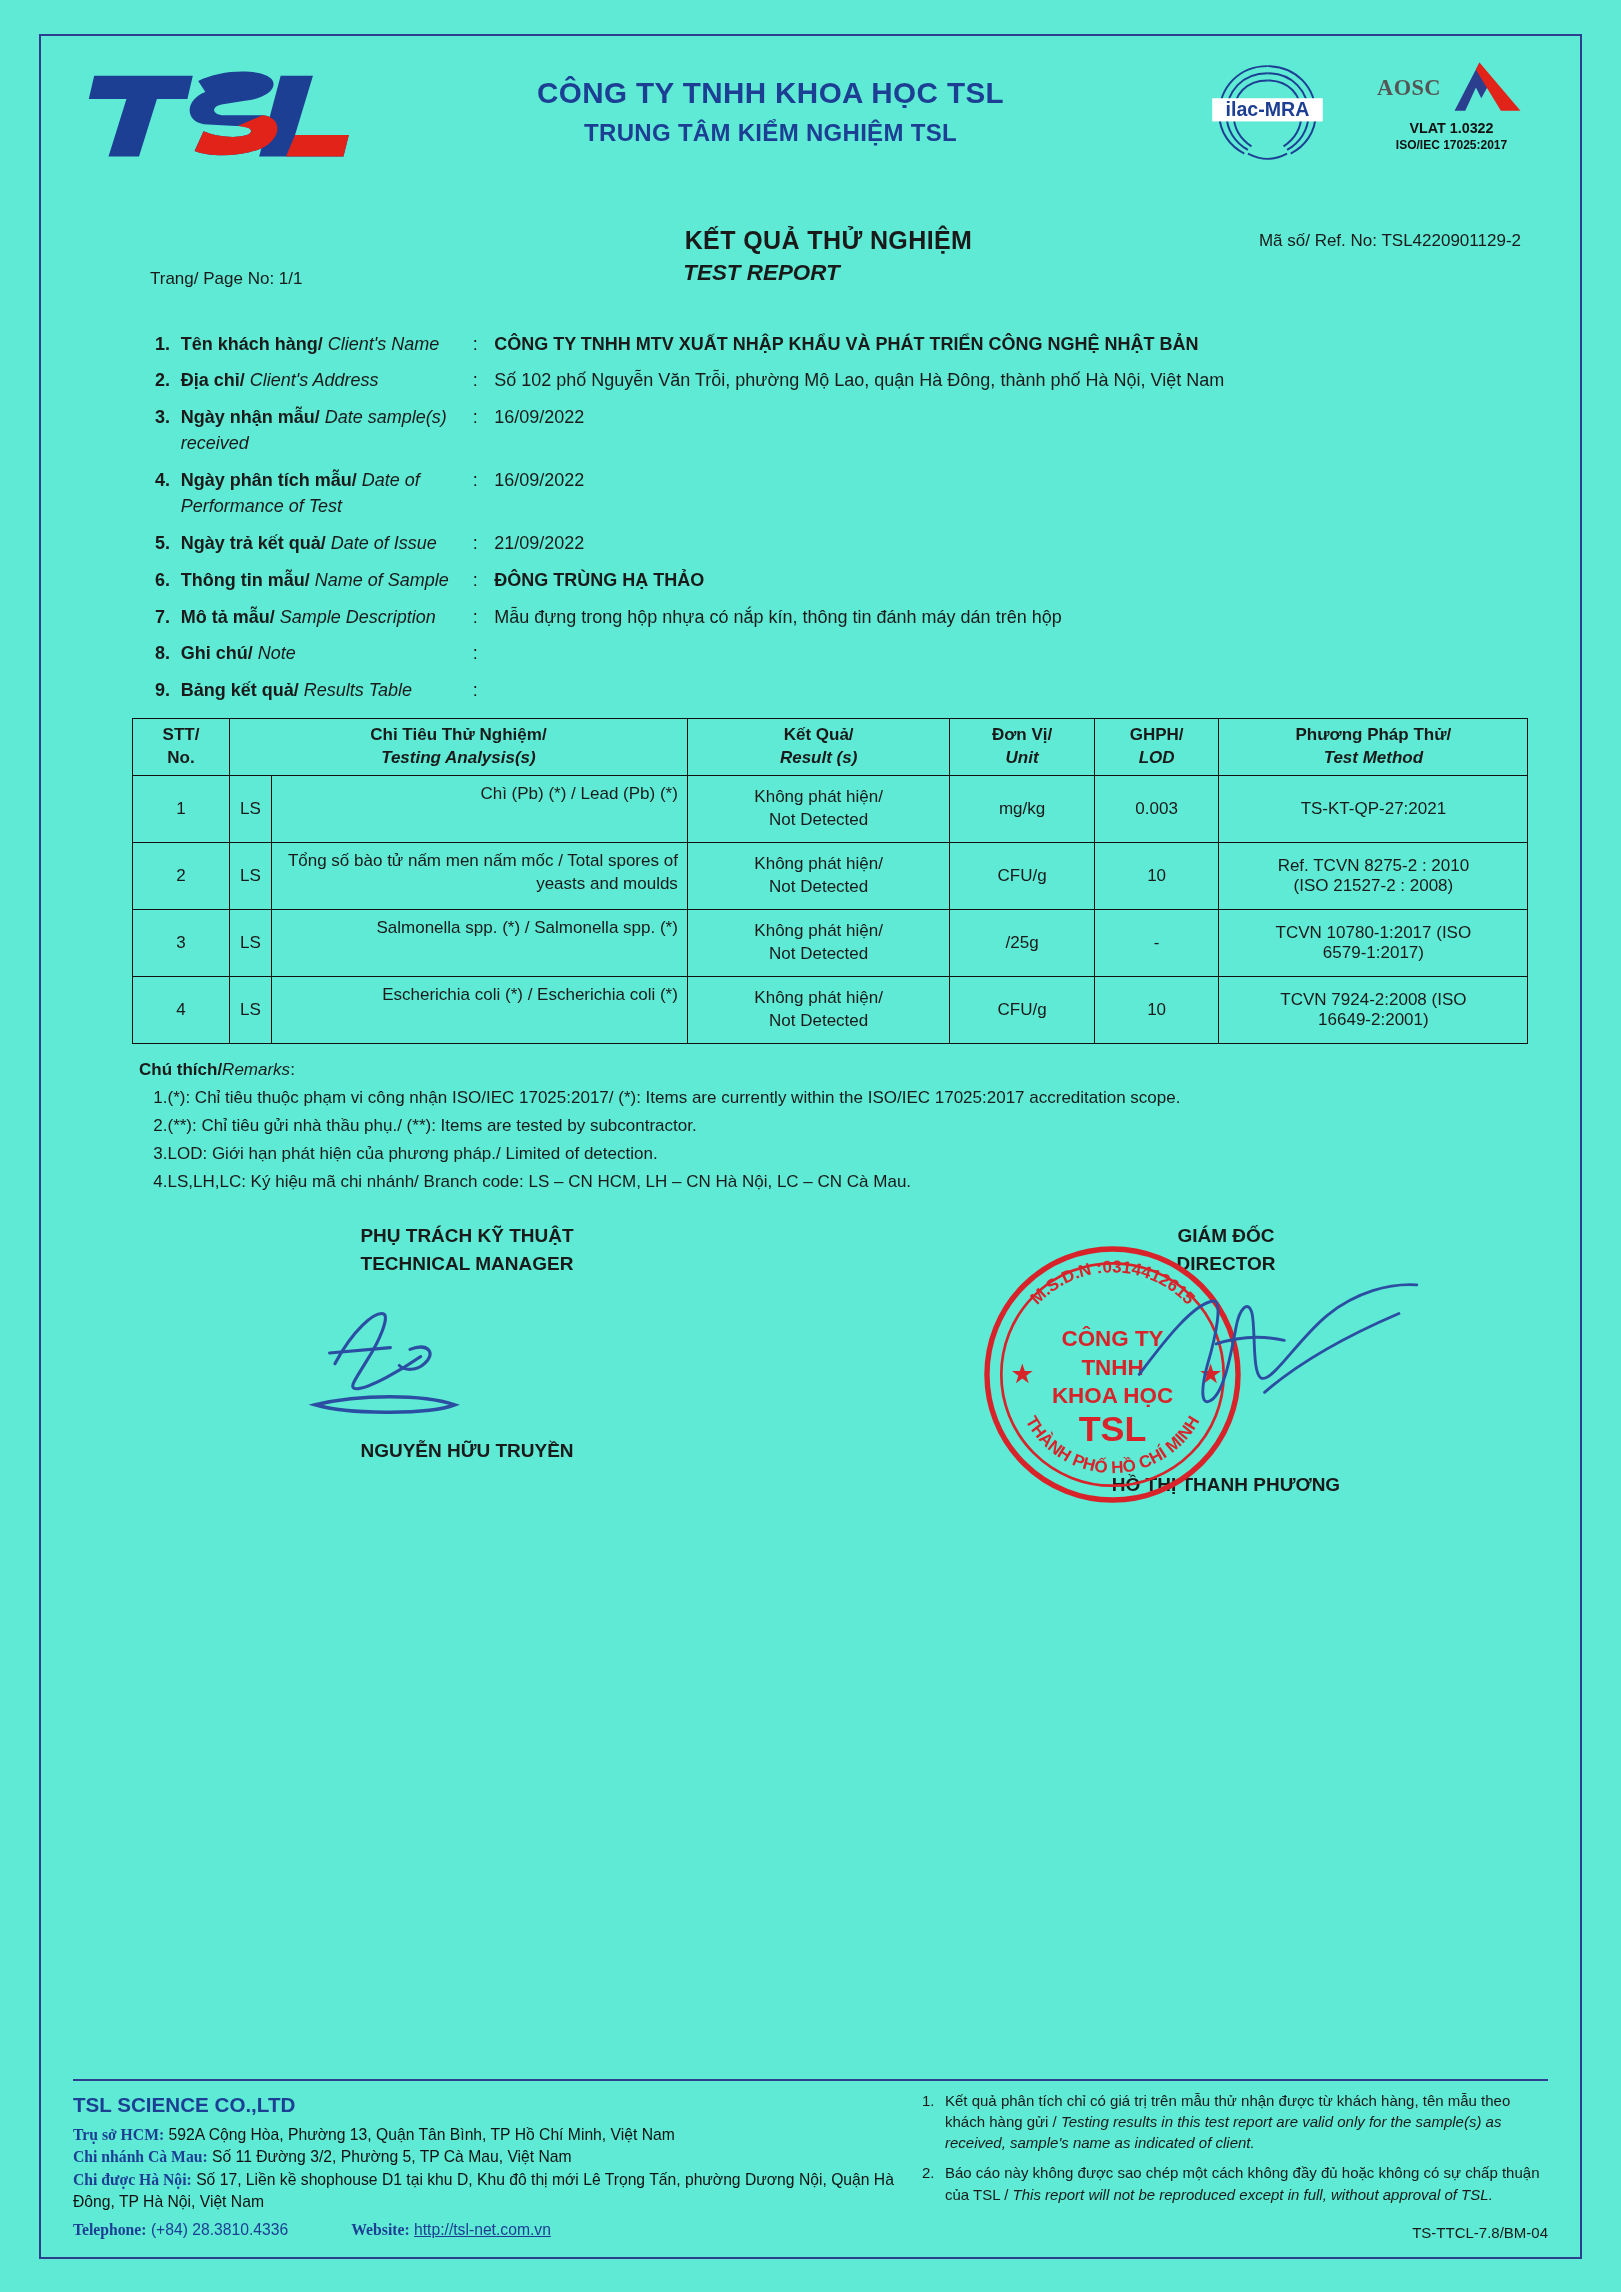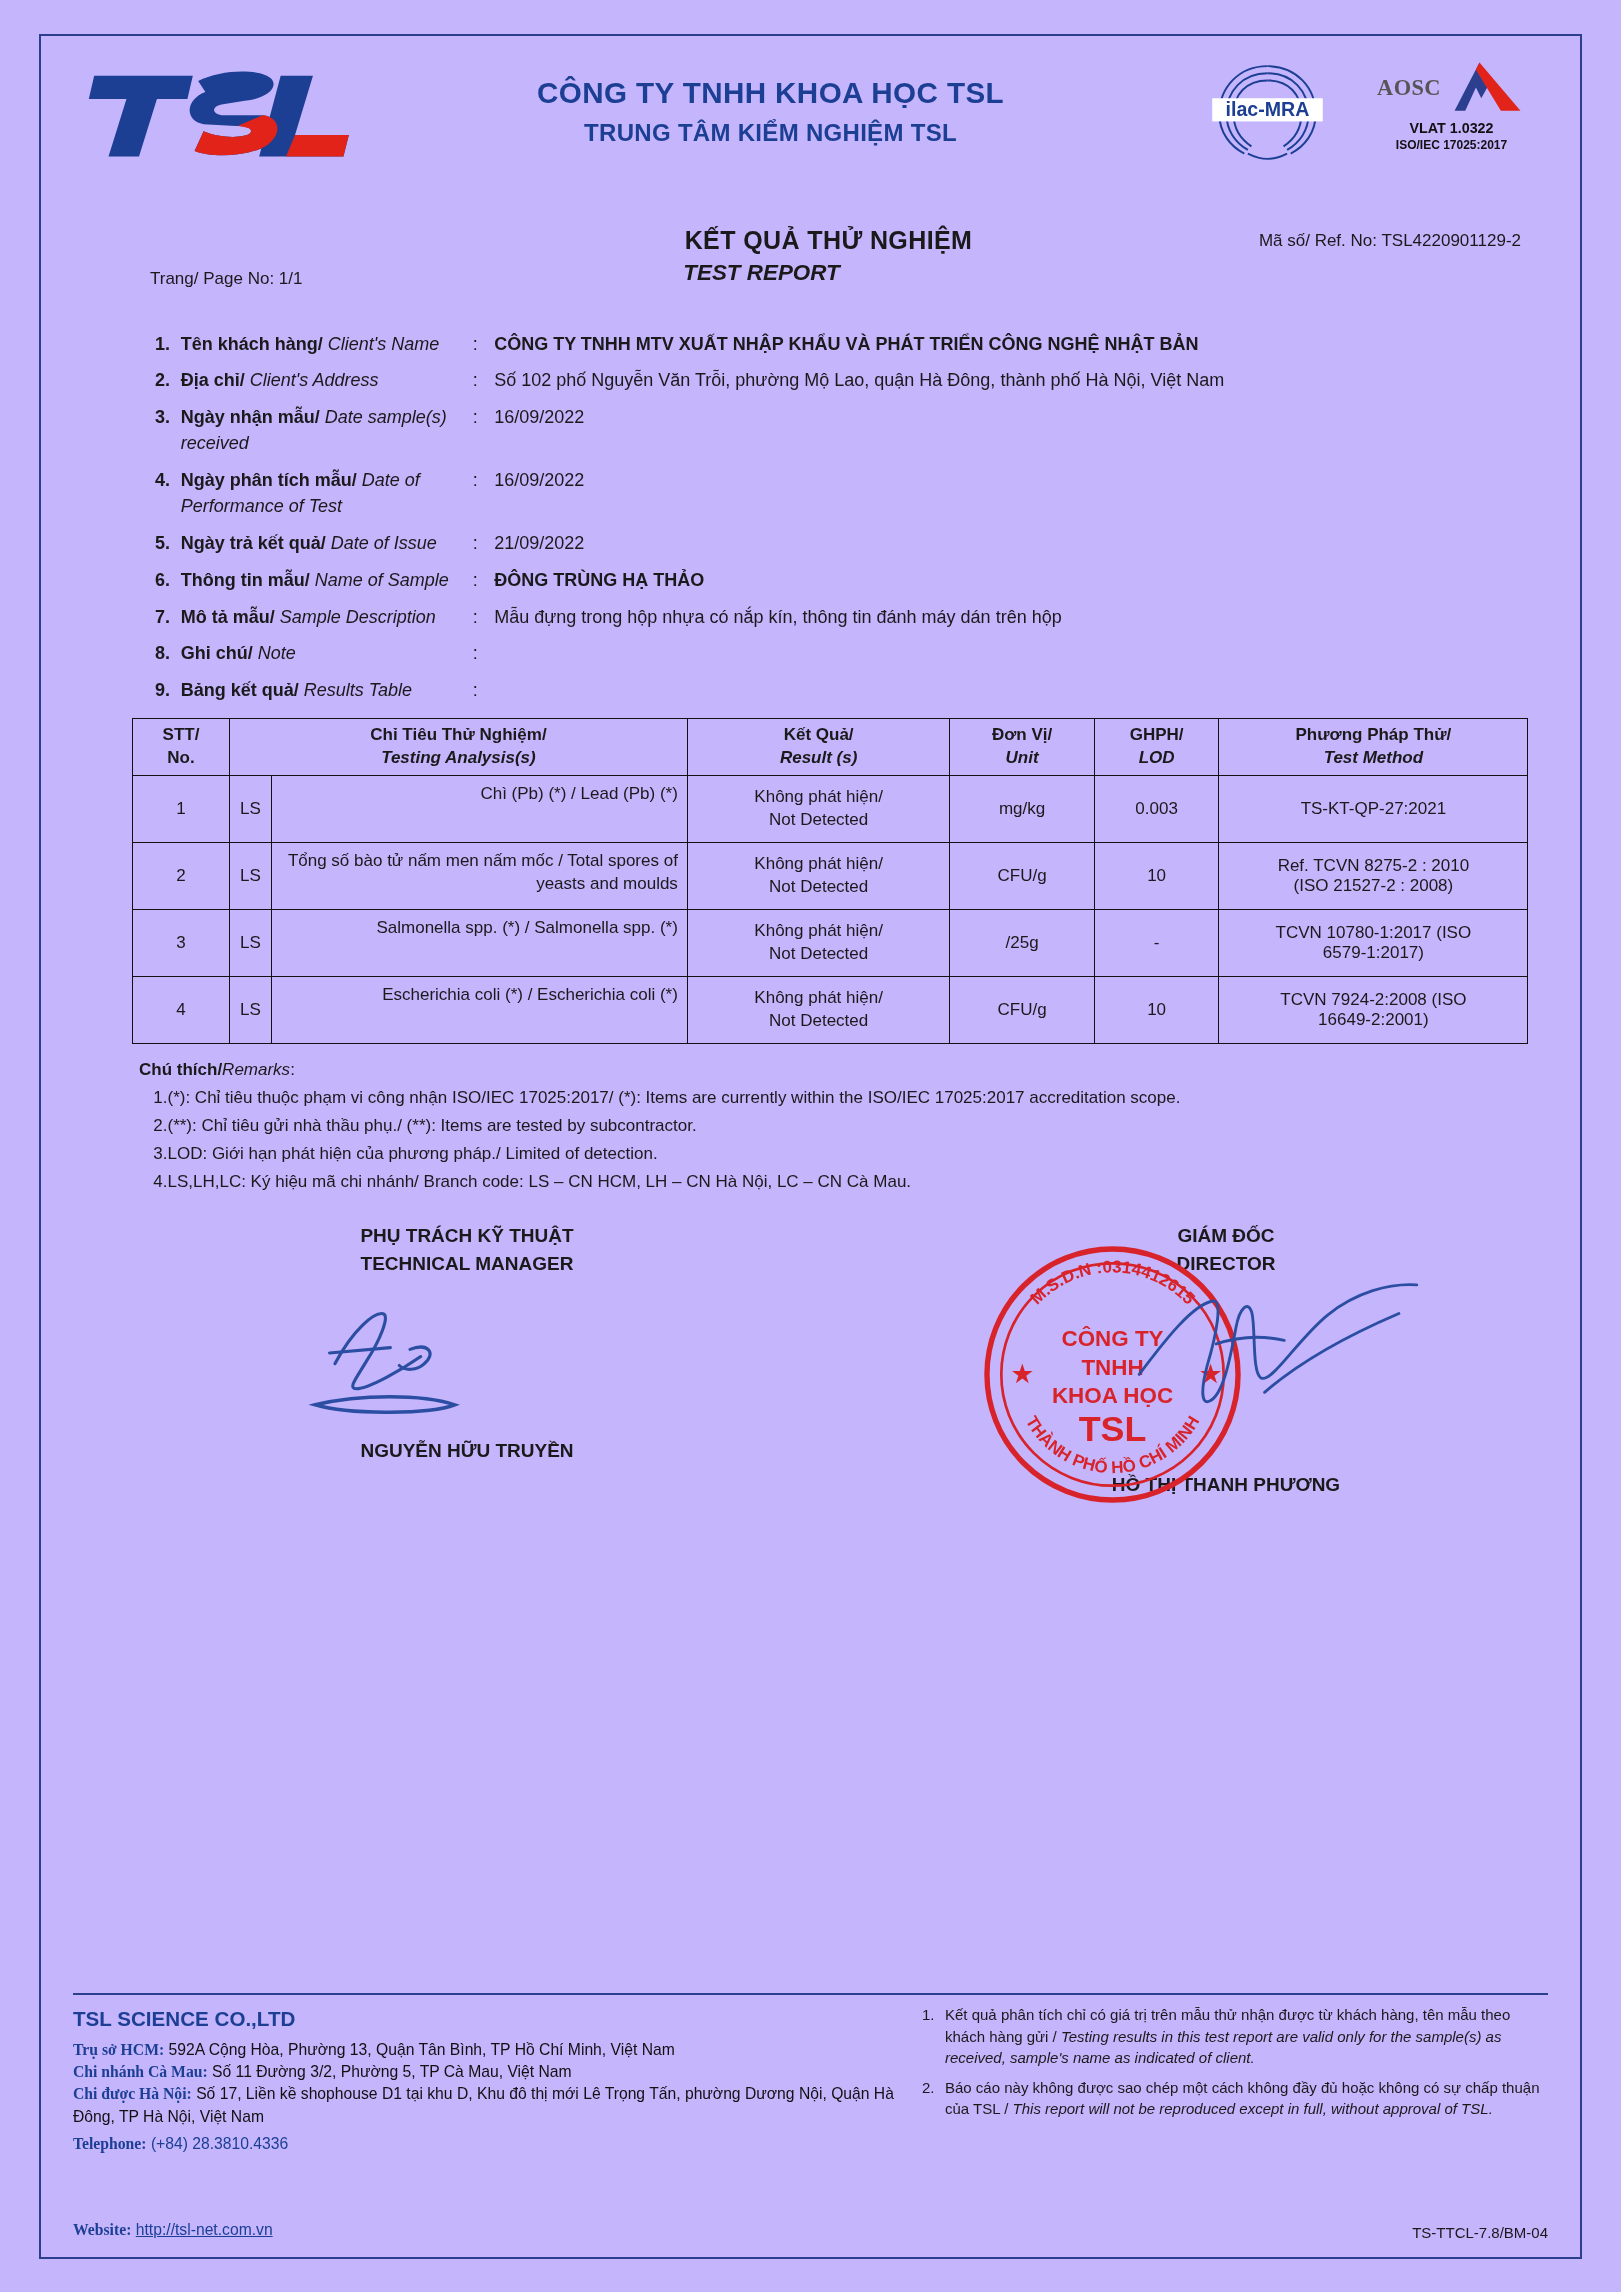--- a/index.html
+++ b/index.html
@@ -9,21 +9,21 @@
   }
   body {
     font-family: "Liberation Sans", sans-serif;
     color: #1a1a1a;
   }
   .page {
     position: relative;
     width: 1621px;
     height: 2293px;
     margin: 0 auto;
-    background: #c4b5fd;
+    background: #5eead4;
     box-sizing: border-box;
     padding: 34px 39px;
   }
   .sheet {
     position: relative;
     width: 100%;
     height: 100%;
     border: 2.7px solid #2c3f8f;
     box-sizing: border-box;
     padding: 0 32px;
@@ -339,21 +339,20 @@
   .doc-code {
     position: absolute;
     right: 0;
     bottom: -1.8px;
     font-size: 15px;
   }
   .web-line {
     display: flex;
     gap: 63px;
     margin-top: 5.4px;
-    flex-direction: column;
   }
   .underline { text-decoration: underline; }
 </style>
 </head>
 <body>
 
 <div class="page">
   <div class="sheet">
 
     <div class="header">

